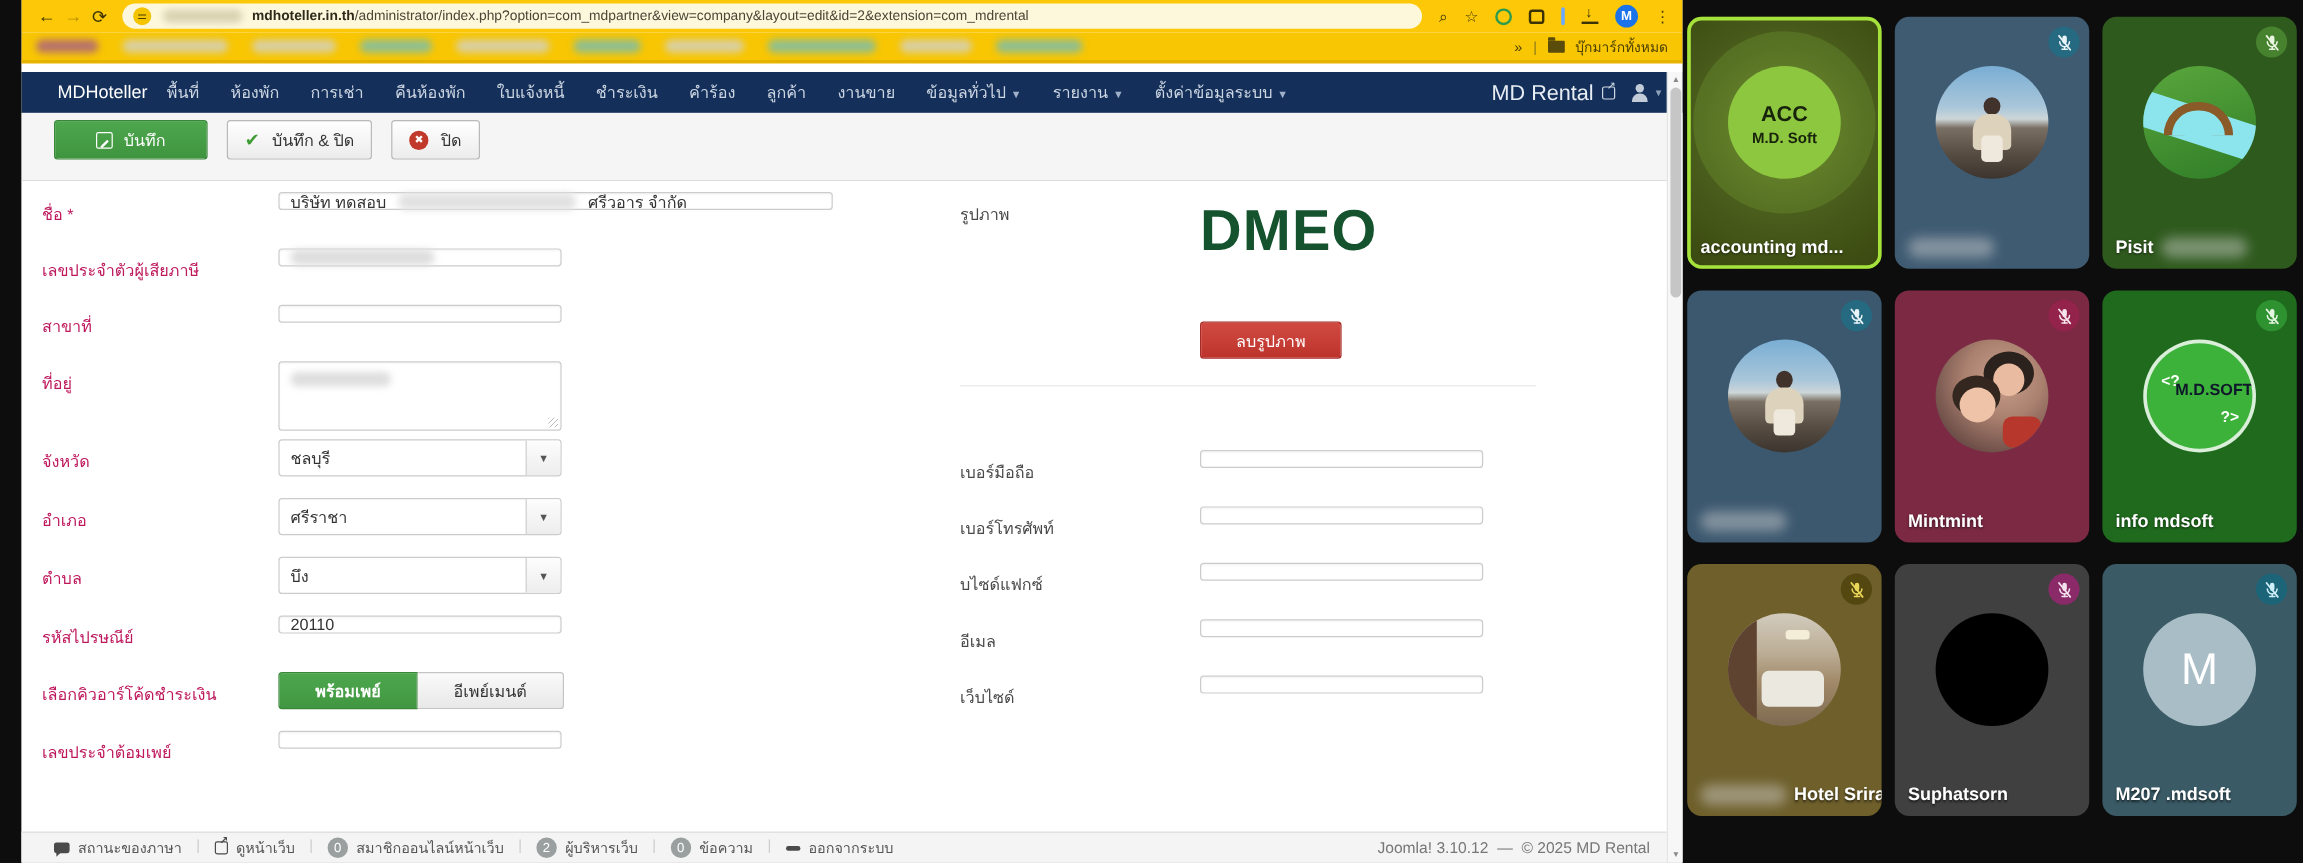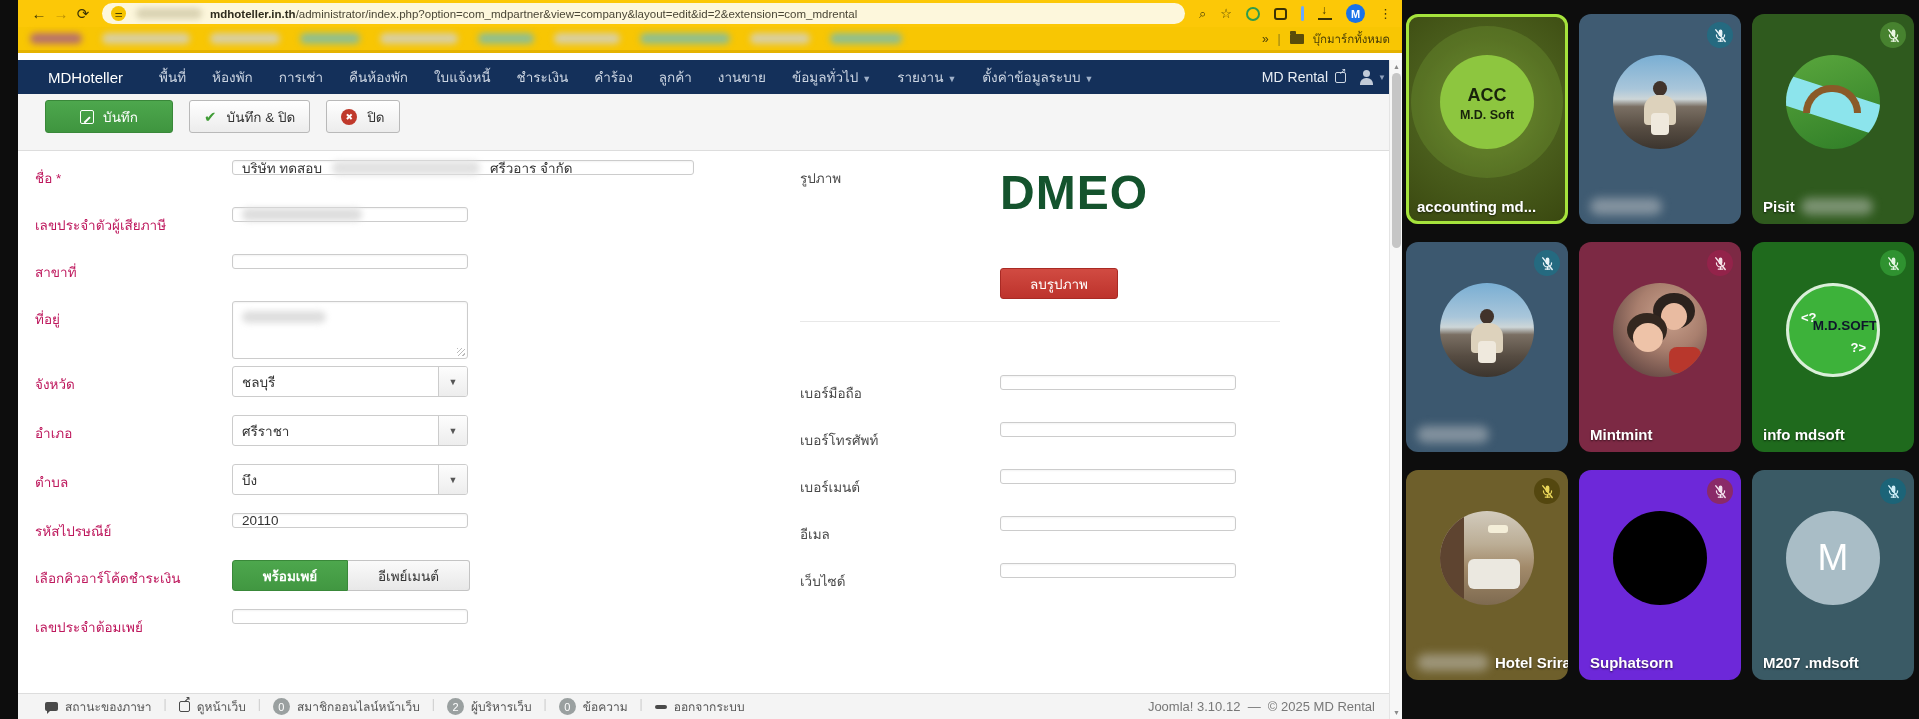--- a/index.html
+++ b/index.html
@@ -40,26 +40,26 @@
   .folder-icon { width:14px; height:10px; background:#5a4c0a; border-radius:1px; position:relative; }
   .folder-icon:before { content:""; position:absolute; top:-3px; left:0; width:6px; height:3px;
     background:#5a4c0a; border-radius:1px 1px 0 0; }
   .bm-alltext { font-size:11.5px; }
 
   .whitegap { height:7px; background:#fff; }
 
   
   .navbar { height:34px; background:#14305a; display:flex; align-items:center; padding:0 14px 0 30px;
     position:relative; }
-  .brand { color:#fff; font-size:15px; margin-right:36px; cursor:pointer; }
+  .brand { color:#fff; font-size:15px; margin-right:16px; cursor:pointer; }
   .nav-items { display:flex; align-items:center; gap:26px; }
   .nav-item { color:#ccd5e2; font-size:13.5px; cursor:pointer; white-space:nowrap; }
   .nav-item .caret { font-size:9px; margin-left:4px; color:#9fb0c8; }
   .nav-right { position:absolute; right:56px; display:flex; align-items:center; gap:7px;
-    color:#e8edf4; font-size:14px; cursor:pointer; }
+    color:#e8edf4; font-size:18px; cursor:pointer; }
   .ext-link { width:11px; height:11px; border:1.5px solid #cfd8e4; border-radius:2px; position:relative; }
   .ext-link:before { content:"↗"; position:absolute; top:-7px; left:3px; font-size:9px; color:#cfd8e4; }
   .user-menu { position:absolute; right:16px; display:flex; align-items:center; gap:4px; cursor:pointer; }
   .user-glyph { width:15px; height:15px; position:relative; }
   .user-glyph:before { content:""; position:absolute; left:4px; top:0; width:7px; height:7px;
     border-radius:50%; background:#c2cbd8; }
   .user-glyph:after { content:""; position:absolute; left:1px; bottom:0; width:13px; height:7px;
     border-radius:6px 6px 0 0; background:#c2cbd8; }
   .user-caret { font-size:8px; color:#8fa0ba; }
 
@@ -382,21 +382,21 @@
                 <span></span>
               </div>
             </div>
             <div class="frow">
               <div class="flabel-r">เบอร์โทรศัพท์</div>
               <div class="finput w-std">
                 <span></span>
               </div>
             </div>
             <div class="frow">
-              <div class="flabel-r">เบอร์เมนต์</div>
+              <div class="flabel-r">บไซด์แฟกซ์</div>
               <div class="finput w-std">
                 <span></span>
               </div>
             </div>
             <div class="frow">
               <div class="flabel-r">อีเมล</div>
               <div class="finput w-std">
                 <span></span>
               </div>
             </div>
@@ -576,21 +576,21 @@
               <line x1="12" y1="17.5" x2="12" y2="21"></line>
               <line x1="8.5" y1="21" x2="15.5" y2="21"></line>
               <line x1="4.5" y1="3" x2="19.5" y2="21.5" stroke-width="2.4"></line>
             </svg>
           </div>
           <div class="tname">
             <span class="nblob"></span>
             <span>Hotel Srira...</span>
           </div>
         </div>
-        <div class="tile" style="background: #6d28d9;">
+        <div class="tile" style="background: #404040;">
           <div class="av av-black"></div>
           <div class="mic-badge" style="background: rgb(138, 42, 104);">
             <svg width="15" height="15" viewBox="0 0 24 24" fill="none" stroke="#f3e2ee" stroke-width="2" stroke-linecap="round">
               <rect x="9" y="2.5" width="6" height="11" rx="3" fill="#f3e2ee" stroke="none"></rect>
               <path d="M5.5 11a6.5 6.5 0 0 0 13 0"></path>
               <line x1="12" y1="17.5" x2="12" y2="21"></line>
               <line x1="8.5" y1="21" x2="15.5" y2="21"></line>
               <line x1="4.5" y1="3" x2="19.5" y2="21.5" stroke-width="2.4"></line>
             </svg>
           </div>

